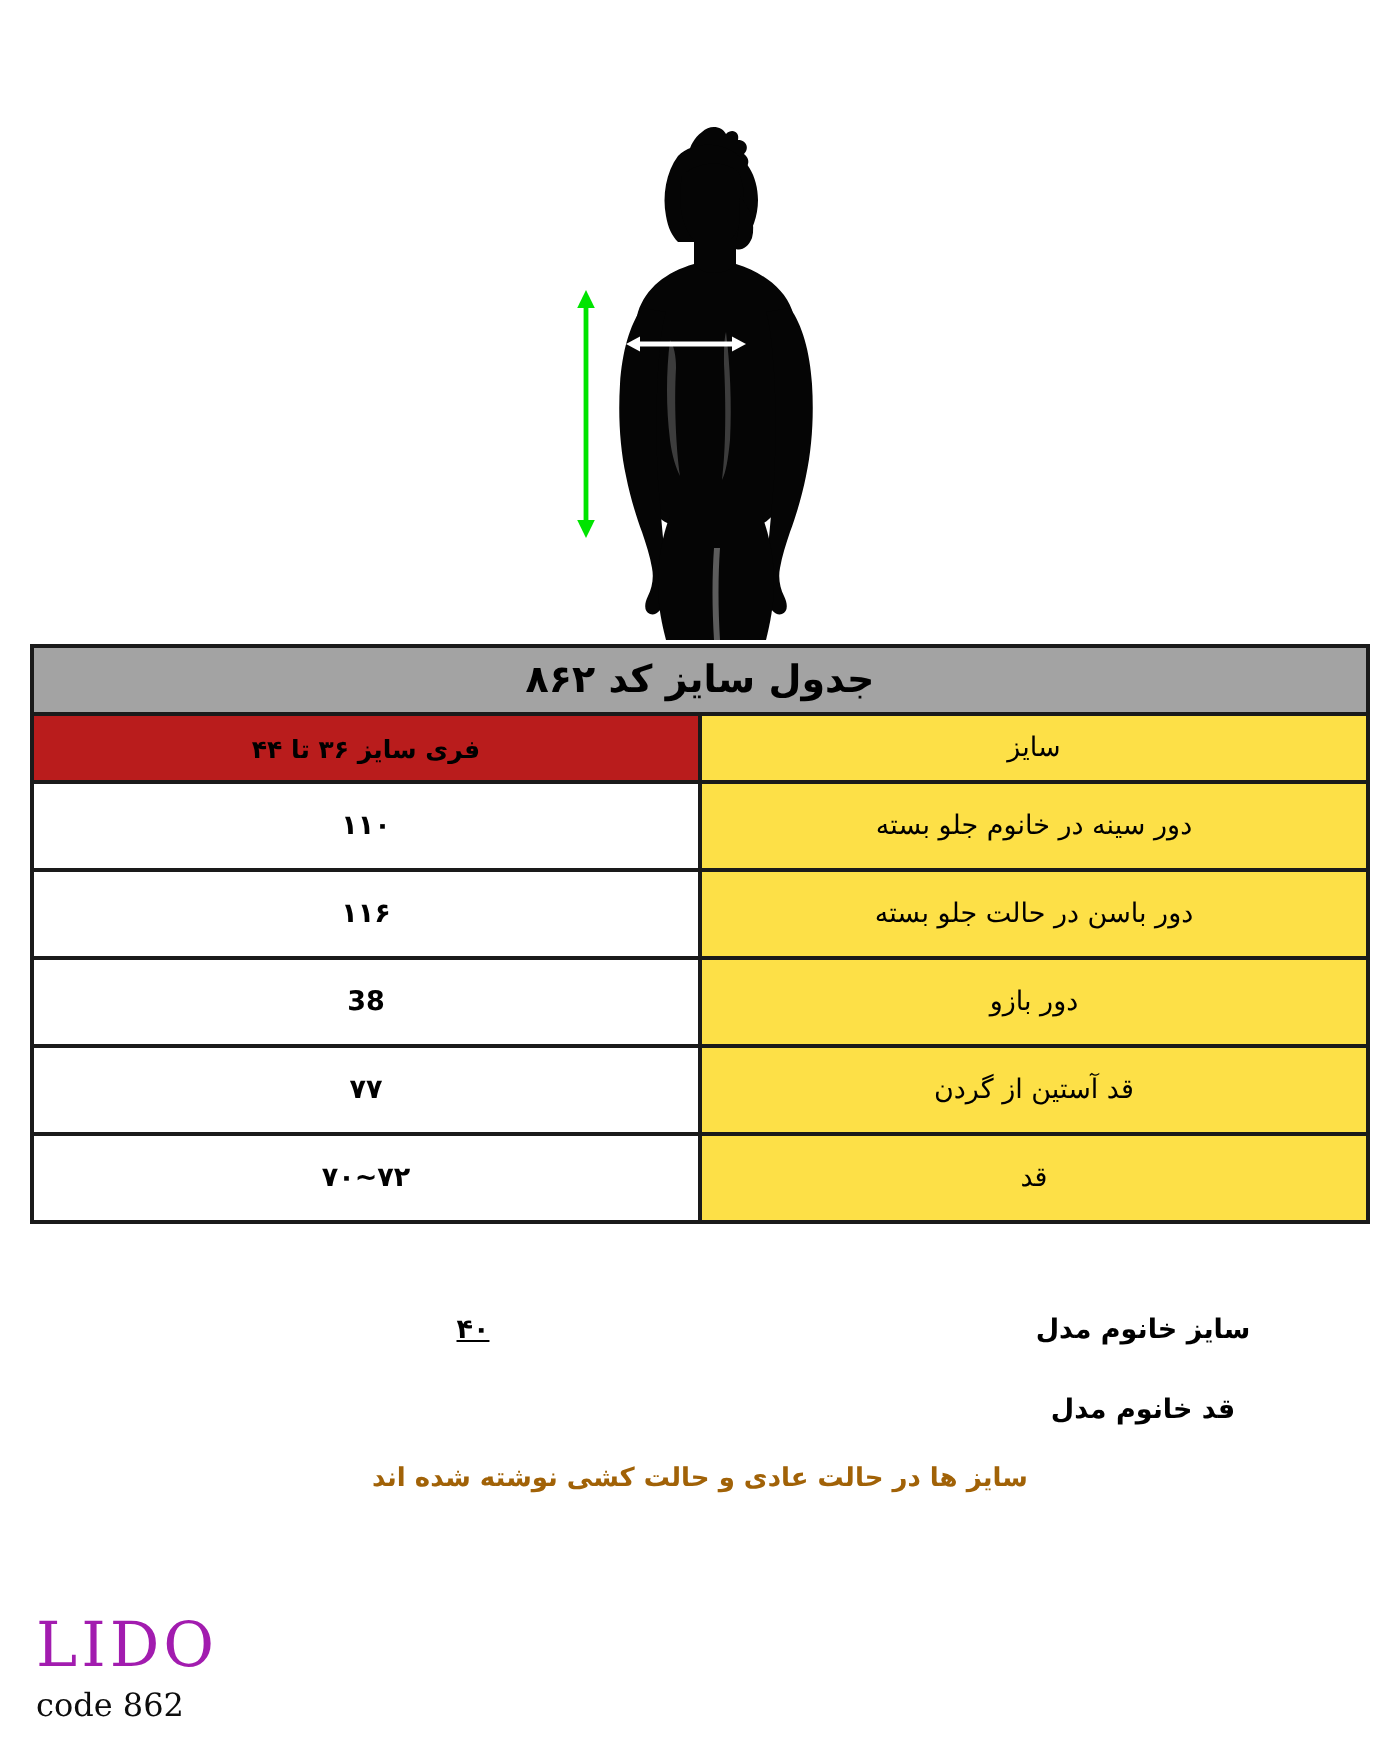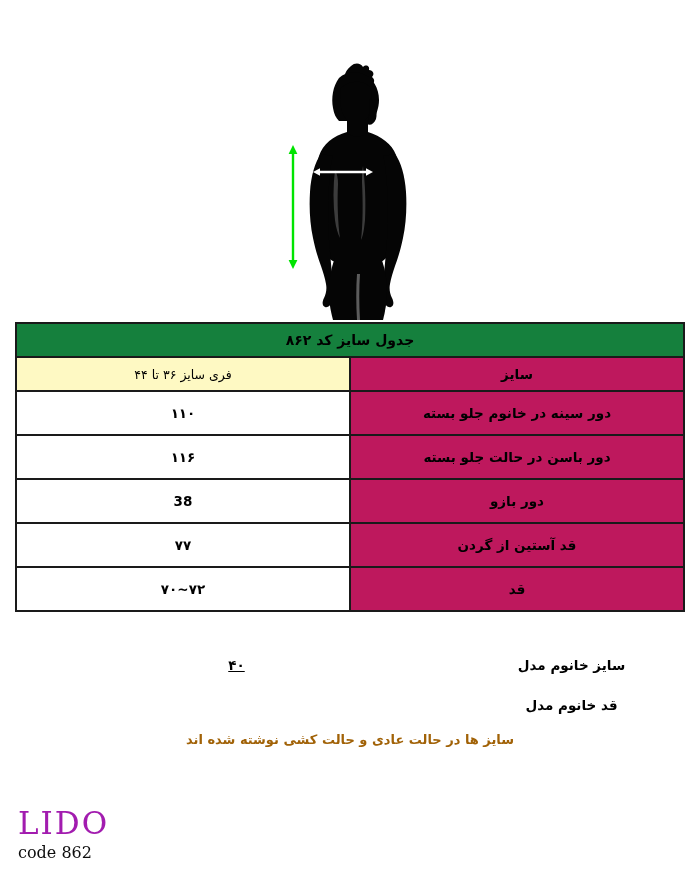--- a/index.html
+++ b/index.html
@@ -66,39 +66,39 @@
 
   .banner-cell {
     background: #f40000;
     color: #ffffff;
     font-size: 15px;
     font-weight: bold;
     height: 30px;
     letter-spacing: 0.2px;
   }
   .subtitle-cell {
-    background: #15803d;
-    color: #000000;
-    font-size: 14px;
+    background: #a3a3a3;
+    color: #000000;
+    font-size: 19px;
     font-weight: bold;
     height: 32px;
   }
   .label-cell {
-    background: #be185d;
+    background: #fde047;
     color: #000000;
     font-size: 13.5px;
-    font-weight: bold;
+    font-weight: normal;
     height: 42px;
     width: 227px;
   }
   .value-head-cell {
-    background: #fef9c3;
+    background: #b91c1c;
     color: #000000;
     font-size: 12.5px;
-    font-weight: normal;
+    font-weight: bold;
     height: 32px;
   }
   .value-cell {
     background: #ffffff;
     color: #000000;
     font-size: 13.5px;
     font-weight: bold;
     height: 42px;
   }
 

